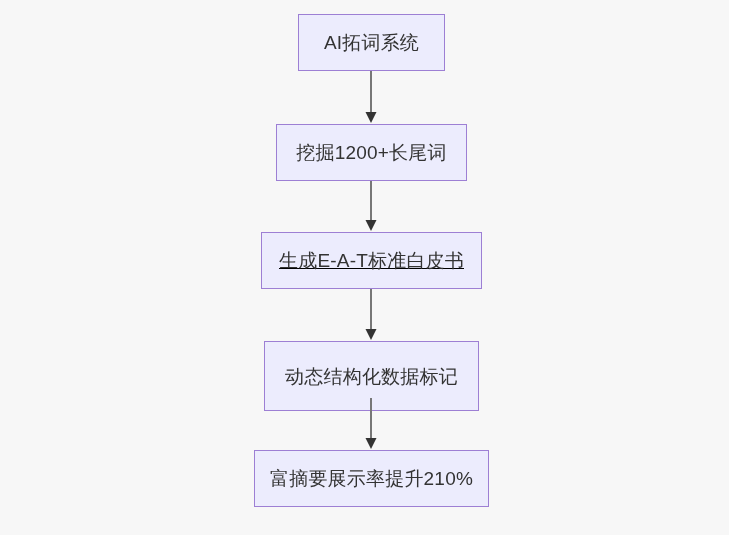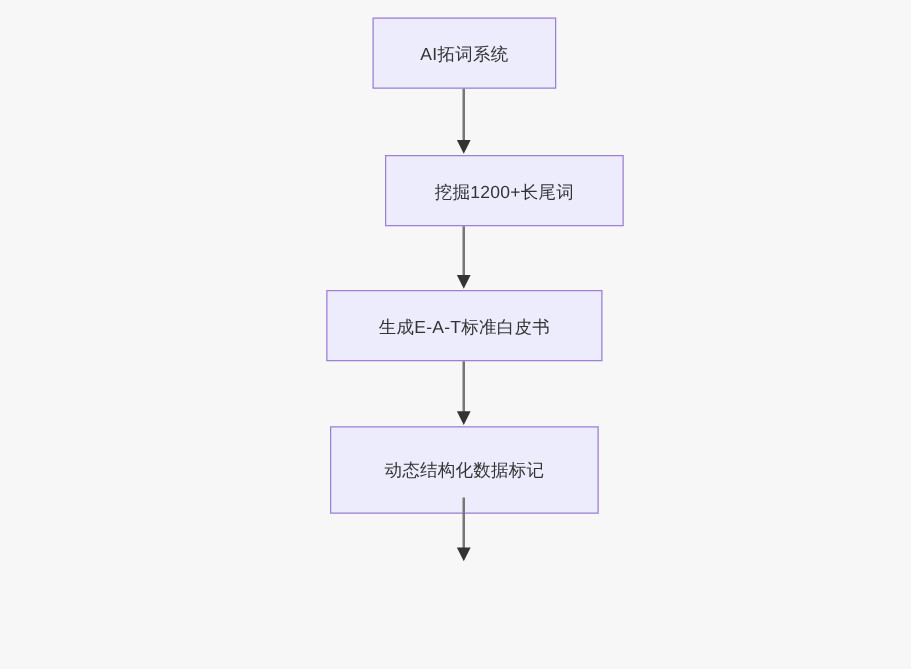--- a/index.html
+++ b/index.html
@@ -23,21 +23,21 @@
     position: absolute;
     box-sizing: border-box;
     background: #ececfd;
     border: 1.6px solid #9d7fd4;
     display: flex;
     align-items: center;
     justify-content: center;
     height: 57px;
   }
   .flow-node-label {
-    font-size: 14px;
+    font-size: 19px;
     color: #333333;
     line-height: 1;
     letter-spacing: 0.2px;
     white-space: nowrap;
     font-family: "Liberation Sans", "DejaVu Sans", sans-serif;
   }
   .flow-connector {
     position: absolute;
     width: 16px;
     pointer-events: none;
@@ -56,32 +56,32 @@
     <span class="flow-node-label">AI拓词系统</span>
   </div>
 
   <div class="flow-connector" style="left: 363px; top: 71px; height: 53px;">
     <svg width="16" height="53" viewBox="0 0 16 53" xmlns="http://www.w3.org/2000/svg">
       <line x1="8" y1="0" x2="8" y2="44" stroke="#777777" stroke-width="2"></line>
       <polygon points="2.5,41 13.5,41 8,52" fill="#333333"></polygon>
     </svg>
   </div>
 
-  <div class="flow-node" style="left: 276px; top: 124px; width: 191px; height: 57px; margin-left: 32px;">
+  <div class="flow-node" style="left: 276px; top: 124px; width: 191px; height: 57px;">
     <span class="flow-node-label">挖掘1200+长尾词</span>
   </div>
 
   <div class="flow-connector" style="left: 363px; top: 181px; height: 51px;">
     <svg width="16" height="51" viewBox="0 0 16 51" xmlns="http://www.w3.org/2000/svg">
       <line x1="8" y1="0" x2="8" y2="42" stroke="#777777" stroke-width="2"></line>
       <polygon points="2.5,39 13.5,39 8,50" fill="#333333"></polygon>
     </svg>
   </div>
 
-  <div class="flow-node" style="left: 261px; top: 232px; width: 221px; height: 57px;">
+  <div class="flow-node" style="left: 261px; top: 232px; width: 221px; height: 57px; text-decoration: underline;">
     <span class="flow-node-label">生成E-A-T标准白皮书</span>
   </div>
 
   <div class="flow-connector" style="left: 363px; top: 289px; height: 52px;">
     <svg width="16" height="52" viewBox="0 0 16 52" xmlns="http://www.w3.org/2000/svg">
       <line x1="8" y1="0" x2="8" y2="43" stroke="#777777" stroke-width="2"></line>
       <polygon points="2.5,40 13.5,40 8,51" fill="#333333"></polygon>
     </svg>
   </div>
 
@@ -89,14 +89,17 @@
     <span class="flow-node-label">动态结构化数据标记</span>
   </div>
 
   <div class="flow-connector" style="left: 363px; top: 398px; height: 52px;">
     <svg width="16" height="52" viewBox="0 0 16 52" xmlns="http://www.w3.org/2000/svg">
       <line x1="8" y1="0" x2="8" y2="43" stroke="#777777" stroke-width="2"></line>
       <polygon points="2.5,40 13.5,40 8,51" fill="#333333"></polygon>
     </svg>
   </div>
 
+  <div class="flow-node" style="left: 254px; top: 450px; width: 235px; height: 57px;">
+    <span class="flow-node-label">富摘要展示率提升210%</span>
+  </div>
 
 </div>
 
 </body></html>

